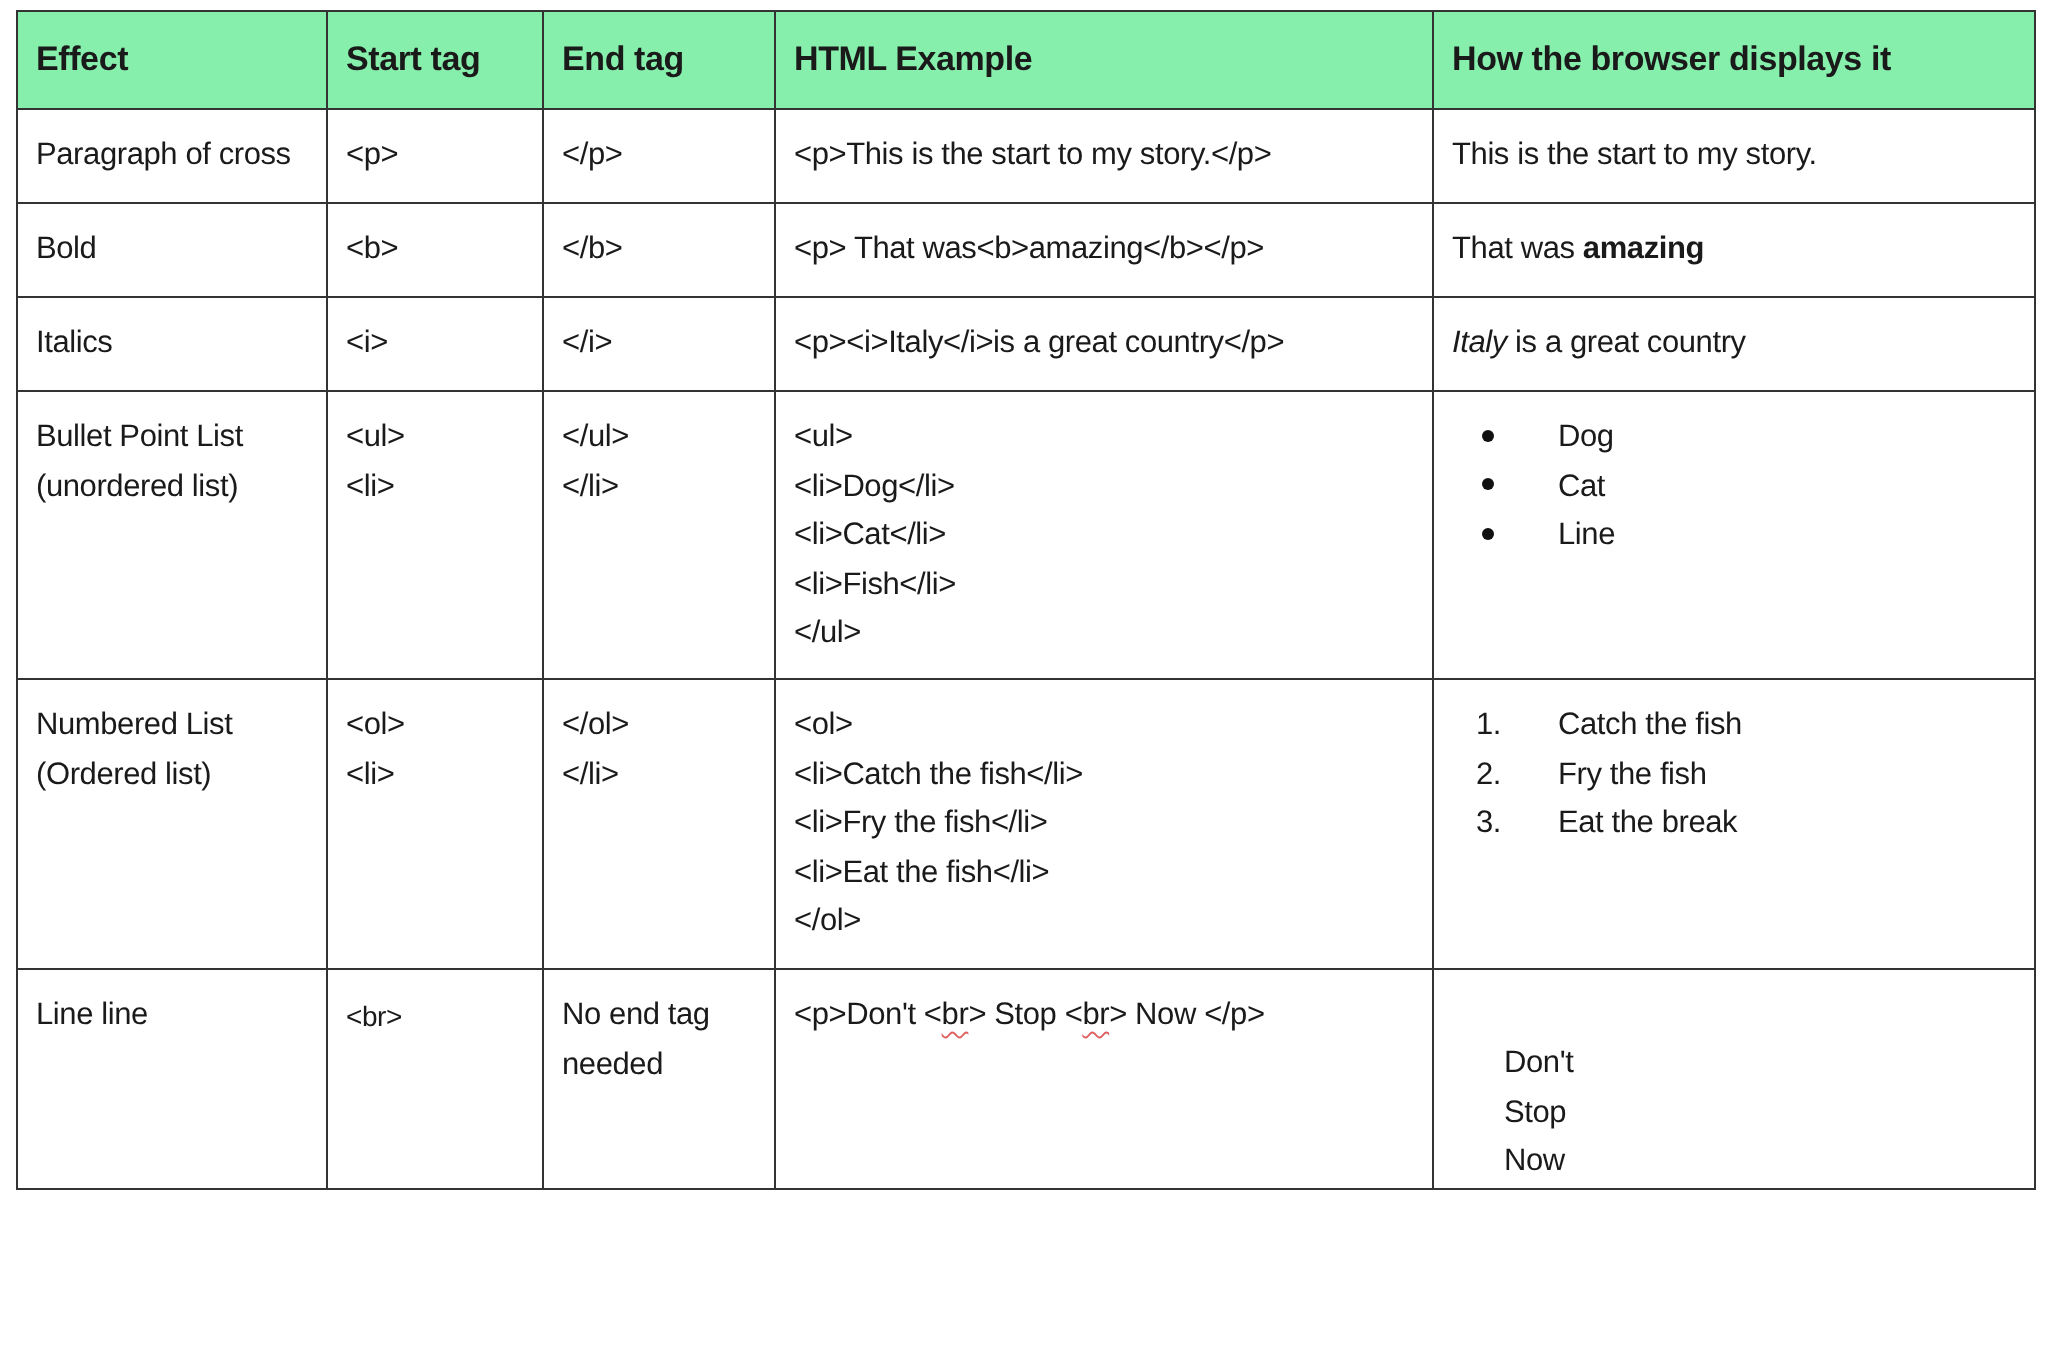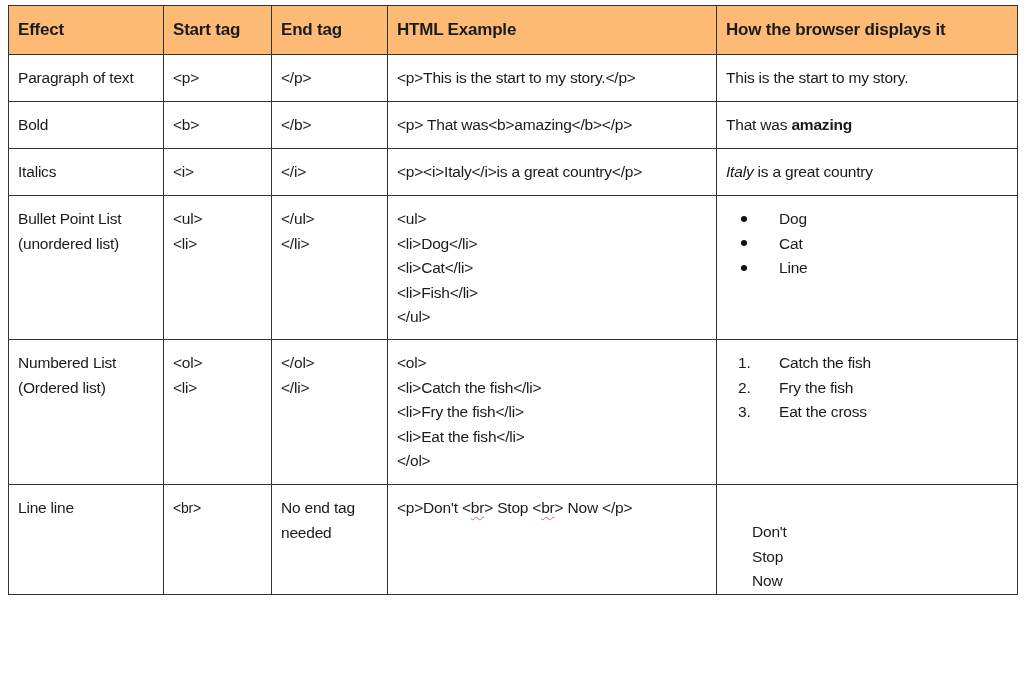--- a/index.html
+++ b/index.html
@@ -16,21 +16,21 @@
       font-size: 15.5px;
       letter-spacing: -0.2px;
     }
     table.ref th, table.ref td {
       border: 1.5px solid #333;
       vertical-align: top;
       text-align: left;
       padding: 0 9px;
     }
     table.ref th {
-      background: #fdba74;
+      background: #86efac;
       font-weight: bold;
       font-size: 17px;
       height: 48px;
       vertical-align: middle;
       padding-top: 0;
     }
     table.ref td { padding-top: 11px; line-height: 24.5px; }
     .row-1 td { height: 35px; }
     .row-2 td { height: 45px; }
     .row-3 td, .row-4 td, .row-5 td { height: 35px; }
@@ -67,21 +67,21 @@
       <th>Start tag</th>
       <th>End tag</th>
       <th>HTML Example</th>
       <th>How the browser displays it</th>
     </tr>
   </thead>
   <tbody>
 
     <tr class="row-1">
       <td>
-          <span class="line">Paragraph of text</span>
+          <span class="line">Paragraph of cross</span>
         </td>
       <td>
           <span class="line">&lt;p&gt;</span>
         </td>
       <td>
           <span class="line">&lt;/p&gt;</span>
         </td>
       <td>
           <span class="line">&lt;p&gt;This is the start to my story.&lt;/p&gt;</span>
         </td>
@@ -187,21 +187,21 @@
           <li>
               <span class="marker">1.</span>
               <span>Catch the fish</span>
             </li>
           <li>
               <span class="marker">2.</span>
               <span>Fry the fish</span>
             </li>
           <li>
               <span class="marker">3.</span>
-              <span>Eat the cross</span>
+              <span>Eat the break</span>
             </li>
         </ol>
       </td>
     </tr>
 
     <tr class="row-8">
       <td>
           <span class="line">Line line</span>
         </td>
       <td>

